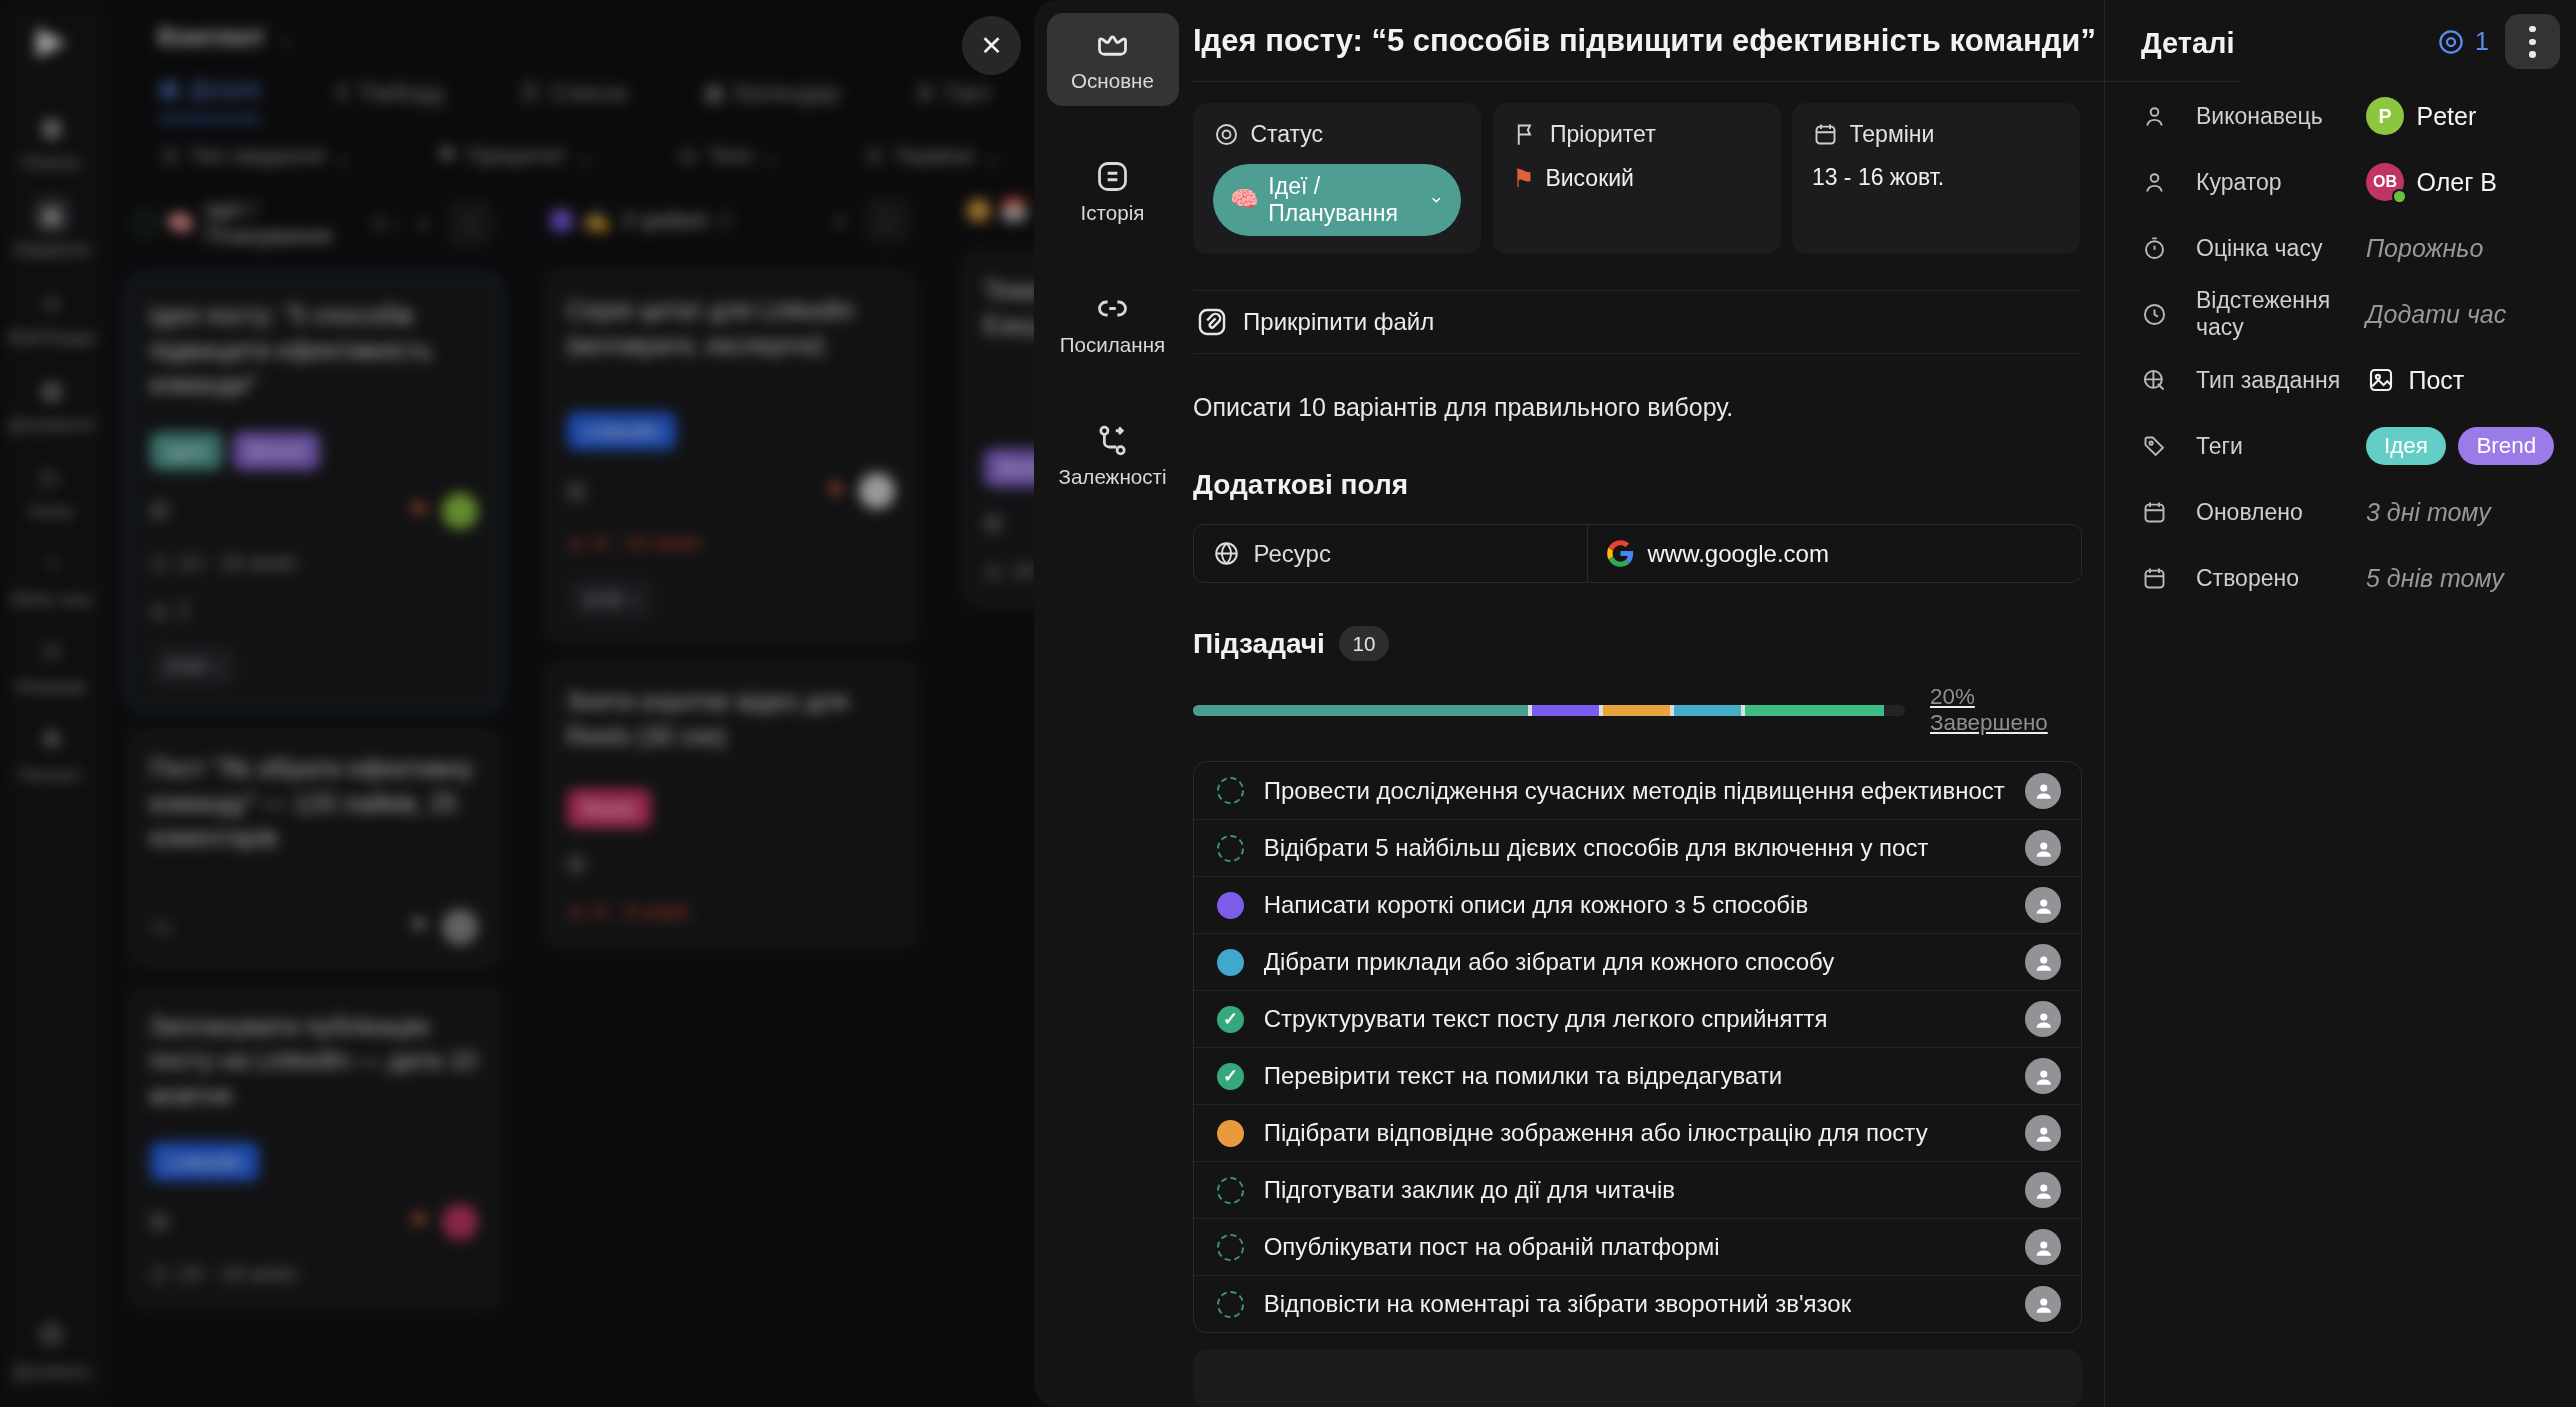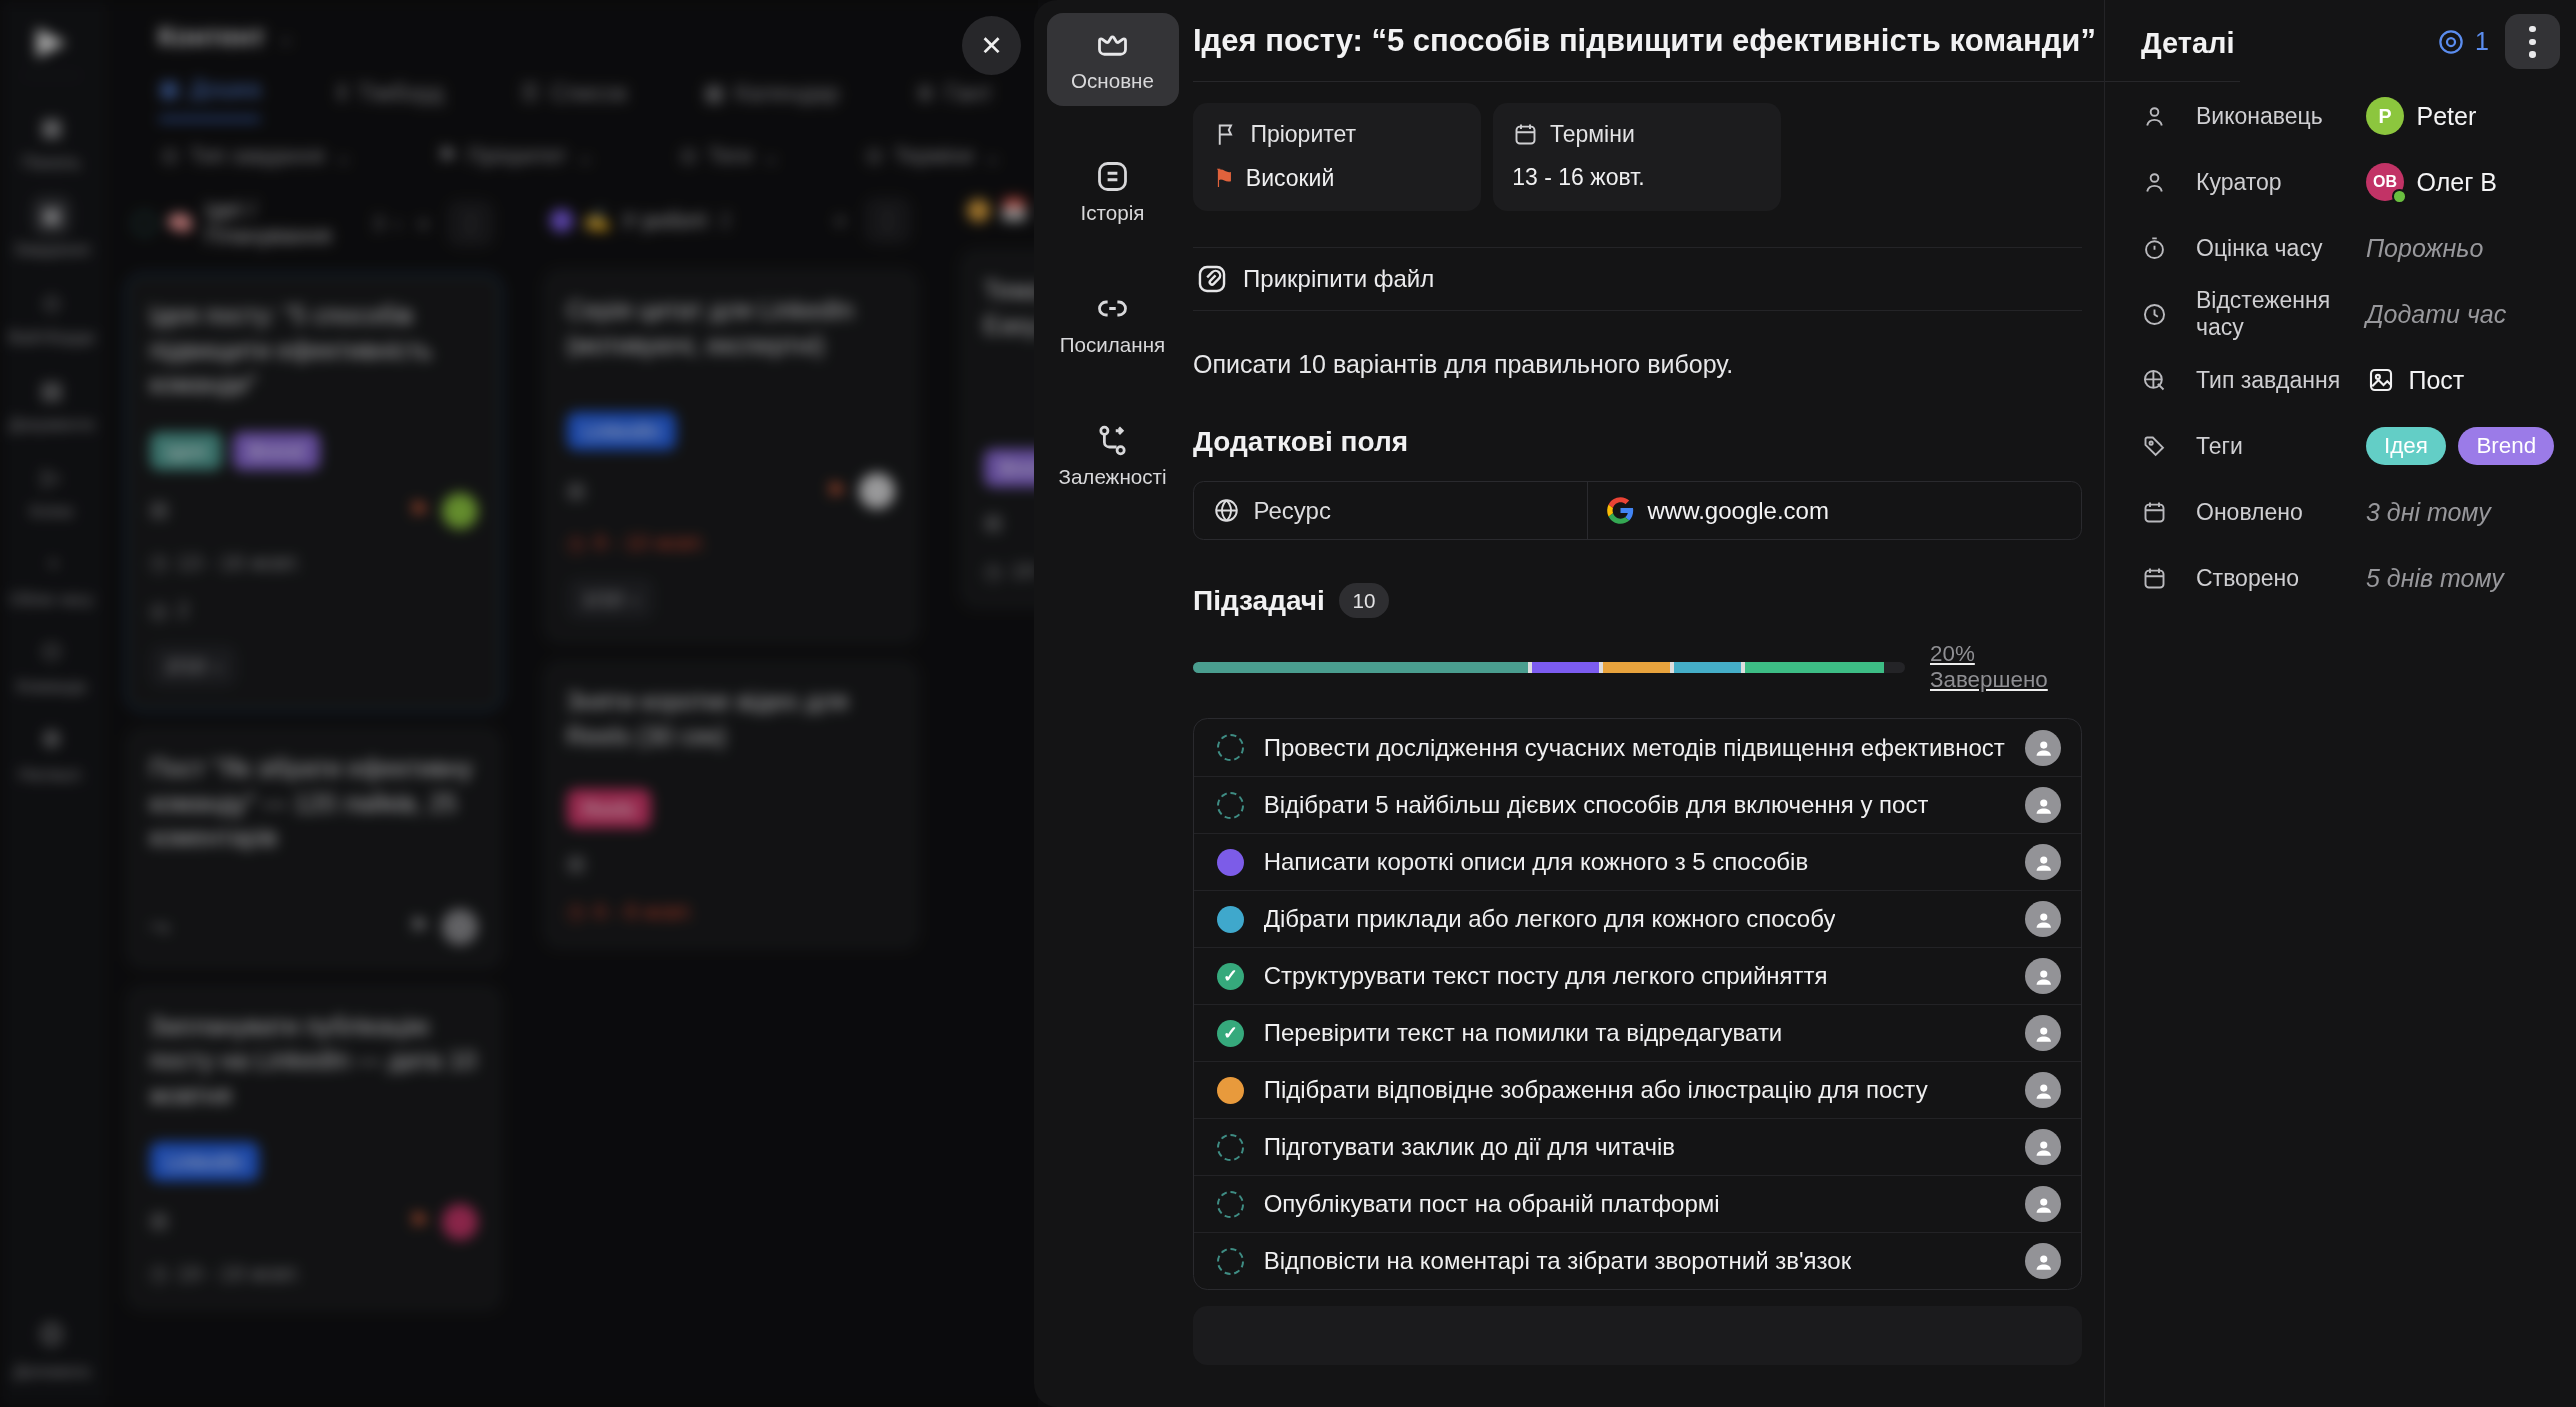--- a/index.html
+++ b/index.html
@@ -457,20 +457,38 @@
 
   <div class="content">
     <div class="mtitle">Ідея посту: “5 способів підвищити ефективність команди”</div>
     <div class="tdiv"></div>
 
     <div class="cinner">
       <div class="fieldrow">
         <div class="fcard">
           <div class="flab">
               <svg viewBox="0 0 24 24" fill="none" stroke="#cfcfd2" stroke-width="1.7">
+                <circle cx="12" cy="12" r="8.5"></circle>
+                <circle cx="12" cy="12" r="3.5"></circle>
+              </svg>
+            <span>Статус</span>
+            </div>
+          <div class="fval">
+              <span class="status-pill">
+            <span>🧠</span>
+            <span>Ідеї / Планування</span>
+            <svg width="18" height="18" viewBox="0 0 24 24" fill="none" stroke="#fff" stroke-width="2.4">
+                  <path d="M6 9l6 6 6-6"></path>
+                </svg>
+          </span>
+            </div>
+        </div>
+        <div class="fcard">
+          <div class="flab">
+              <svg viewBox="0 0 24 24" fill="none" stroke="#cfcfd2" stroke-width="1.7">
                 <path d="M6 21V4h10l-2 4 2 4H6"></path>
               </svg>
             <span>Пріоритет</span>
             </div>
           <div class="fval">
             <span class="flagval">⚑</span>
             <span>Високий</span>
             </div>
         </div>
         <div class="fcard">
@@ -558,21 +576,21 @@
             <span class="subtxt">Написати короткі описи для кожного з 5 способів</span>
             <span class="subav">
               <svg viewBox="0 0 24 24" fill="#fff">
                 <circle cx="12" cy="9" r="4"></circle>
                 <path d="M4 21c0-4 4-6 8-6s8 2 8 6z"></path>
               </svg>
             </span>
           </div>
         <div class="subrow">
             <span class="st-ic st-blue"></span>
-            <span class="subtxt">Дібрати приклади або легкого для кожного способу</span>
+            <span class="subtxt">Дібрати приклади або зібрати для кожного способу</span>
             <span class="subav">
               <svg viewBox="0 0 24 24" fill="#fff">
                 <circle cx="12" cy="9" r="4"></circle>
                 <path d="M4 21c0-4 4-6 8-6s8 2 8 6z"></path>
               </svg>
             </span>
           </div>
         <div class="subrow">
             <span class="st-ic st-done">✓</span>
             <span class="subtxt">Структурувати текст посту для легкого сприйняття</span>

